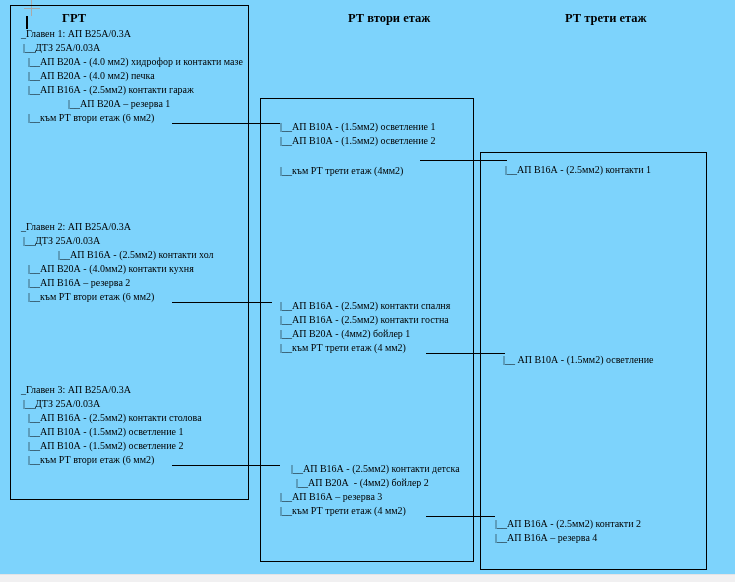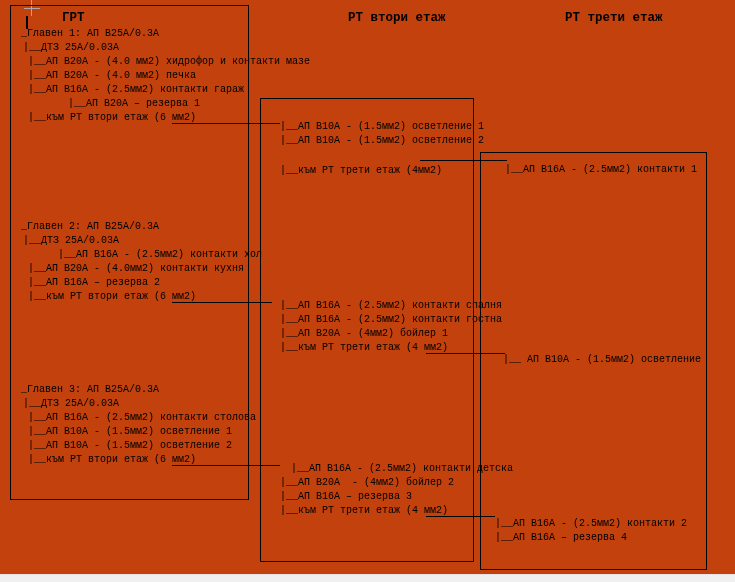--- a/index.html
+++ b/index.html
@@ -1,19 +1,19 @@
 <!DOCTYPE html>
 <html><head>
 <meta charset="utf-8">
 <style>
   html,body { margin:0; padding:0; }
   .canvas {
     position:relative; width:735px; height:582px;
-    background:#c2410c; overflow:hidden;
-    font-family:Liberation Mono, monospace;
+    background:#7dd3fc; overflow:hidden;
+    font-family:Liberation Serif, serif;
   }
   .box  { position:absolute; border:1px solid #000; background:transparent; }
   .row  { position:absolute; font-size:10px; line-height:14px; color:#000; white-space:pre; }
   .hdr  { position:absolute; font-size:12.5px; line-height:14px; font-weight:bold; color:#000; white-space:pre; }
   .conn { position:absolute; height:1px; background:#000; }
   .mark-h { position:absolute; left:24px; top:8px; width:16px; height:1px; background:#a9a9a9; }
   .mark-v { position:absolute; left:31px; top:0;  width:1px; height:16px; background:#a9a9a9; }
   .cursor { position:absolute; left:26px; top:16px; width:2px; height:13px; background:#000; }
   .bottombar {
     position:absolute; left:0; top:574px; width:735px; height:8px;
@@ -62,21 +62,21 @@
   <div class="row" style="left:280px;top:120px;">|__АП В10А - (1.5мм2) осветление 1</div>
   <div class="row" style="left:280px;top:134px;">|__АП В10А - (1.5мм2) осветление 2</div>
   <div class="row" style="left:280px;top:148px;margin-top:16px;">|__към РТ трети етаж (4мм2)</div>
 
   <div class="row" style="left:280px;top:299px;">|__АП В16А - (2.5мм2) контакти спалня</div>
   <div class="row" style="left:280px;top:313px;">|__АП В16А - (2.5мм2) контакти гостна</div>
   <div class="row" style="left:280px;top:327px;">|__АП В20А - (4мм2) бойлер 1</div>
   <div class="row" style="left:280px;top:341px;">|__към РТ трети етаж (4 мм2)</div>
 
   <div class="row" style="left:280px;top:462px;margin-left:11px;">|__АП В16А - (2.5мм2) контакти детска</div>
-  <div class="row" style="left:280px;top:476px;">|__АП В20А  - (4мм2) бойлер 2</div>
+  <div class="row" style="left:296px;top:476px;">|__АП В20А  - (4мм2) бойлер 2</div>
   <div class="row" style="left:280px;top:490px;">|__АП В16А – резерва 3</div>
   <div class="row" style="left:280px;top:504px;">|__към РТ трети етаж (4 мм2)</div>
 
   <div class="row" style="left:505px;top:163px;">|__АП В16А - (2.5мм2) контакти 1</div>
   <div class="row" style="left:503px;top:353px;">|__ АП В10А - (1.5мм2) осветление</div>
   <div class="row" style="left:495px;top:517px;">|__АП В16А - (2.5мм2) контакти 2</div>
   <div class="row" style="left:495px;top:531px;">|__АП В16А – резерва 4</div>
 
   <div class="conn" style="left:172px;top:123px;width:108px;"></div>
   <div class="conn" style="left:172px;top:302px;width:100px;"></div>

